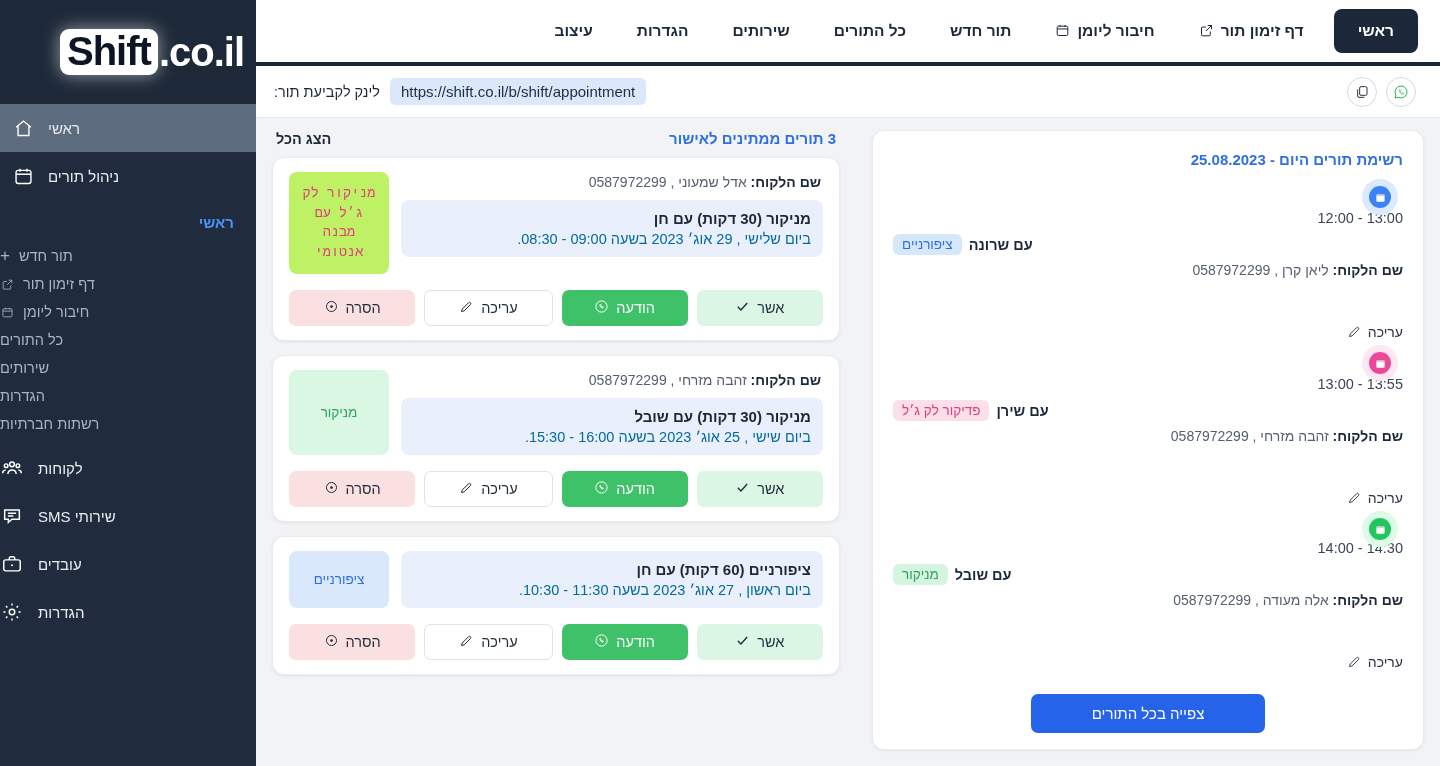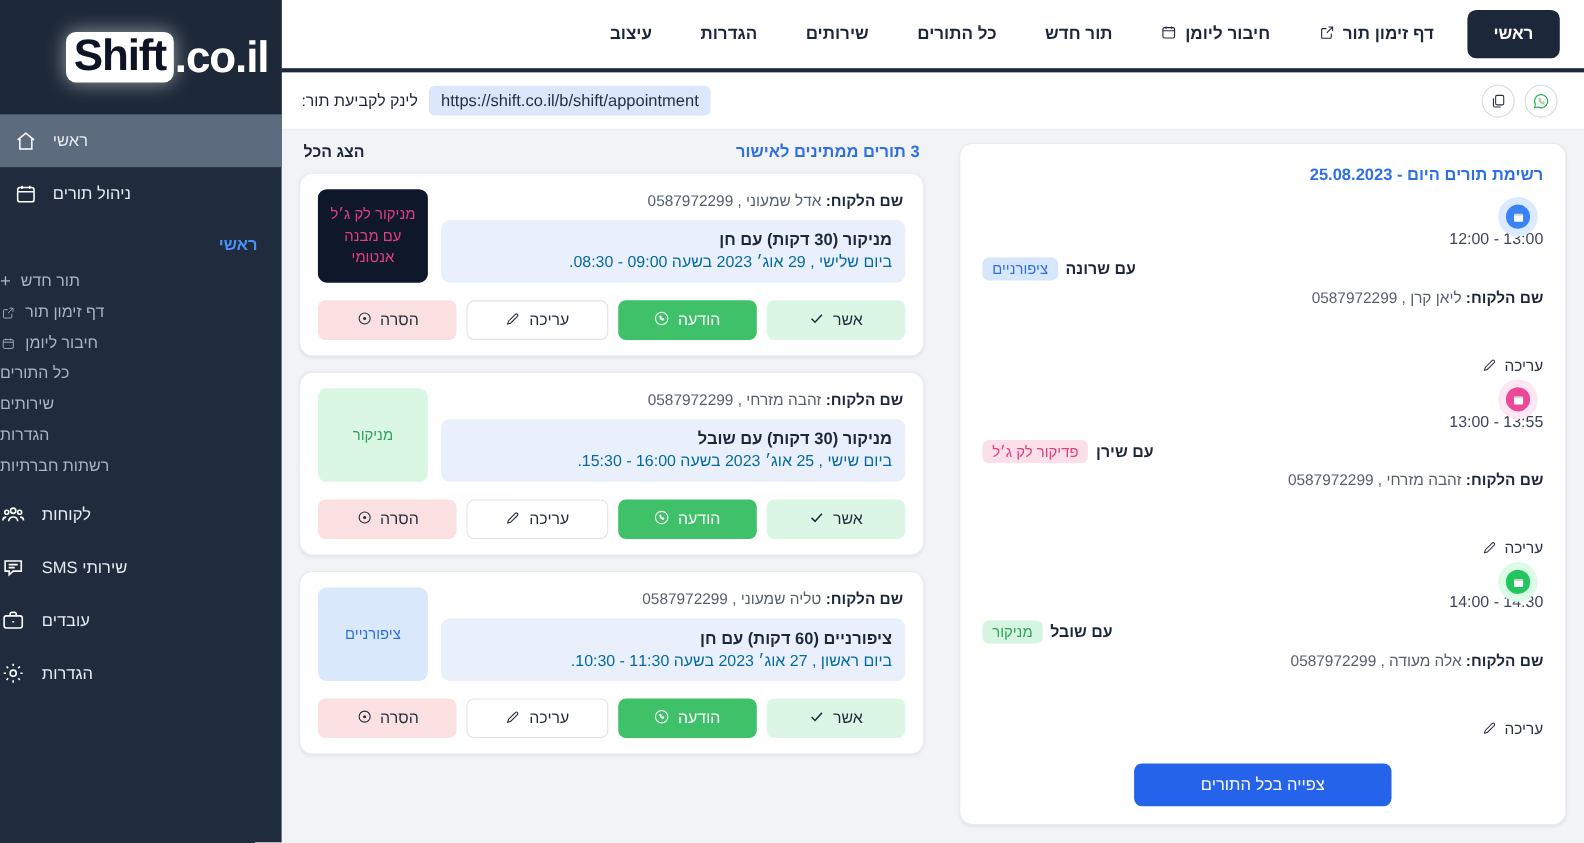--- a/index.html
+++ b/index.html
@@ -350,21 +350,21 @@
             <div class="appt-card">
               <div class="appt-top">
                 <div class="appt-info">
                   <div class="appt-cust"><b>שם הלקוח:</b> אדל שמעוני , 0587972299</div>
                   <div class="appt-slot">
                     <div class="appt-svc">מניקור (30 דקות) עם חן</div>
                     <div class="appt-when">ביום שלישי , 29 אוג׳ 2023 בשעה 09:00 - 08:30.</div>
                   </div>
                 </div>
                 <div class="appt-left-tag">
-                  <div class="svc-box" style="background:#0f172a;color:#e0407f;">מניקור לק ג׳ל עם מבנה אנטומי</div>
+                  <div class="svc-box" style="background:#bef264;color:#e0407f;font-family:Liberation Mono, monospace;">מניקור לק ג׳ל עם מבנה אנטומי</div>
                 </div>
               </div>
               <div class="appt-actions">
                 <button class="act act-approve">
                   <span>אשר</span>
                   <span><svg viewBox="0 0 24 24">
                       <path d="M4.5 12.5 9.5 17.5 19.5 6.5"></path>
                     </svg></span>
                 </button>
                 <button class="act act-notify">
@@ -427,21 +427,20 @@
                   <span><svg viewBox="0 0 24 24">
                       <circle cx="12" cy="12" r="8"></circle>
                       <circle cx="12" cy="12" r="2.2" fill="#1f2d3a" stroke="none"></circle>
                     </svg></span>
                 </button>
               </div>
             </div>
             <div class="appt-card">
               <div class="appt-top">
                 <div class="appt-info">
-                  <div class="appt-cust"><b>שם הלקוח:</b> טליה שמעוני , 0587972299</div>
                   <div class="appt-slot">
                     <div class="appt-svc">ציפורניים (60 דקות) עם חן</div>
                     <div class="appt-when">ביום ראשון , 27 אוג׳ 2023 בשעה 11:30 - 10:30.</div>
                   </div>
                 </div>
                 <div class="appt-left-tag">
                   <div class="svc-box" style="background:#d9e8fb;color:#2f6fe4;">ציפורניים</div>
                 </div>
               </div>
               <div class="appt-actions">

